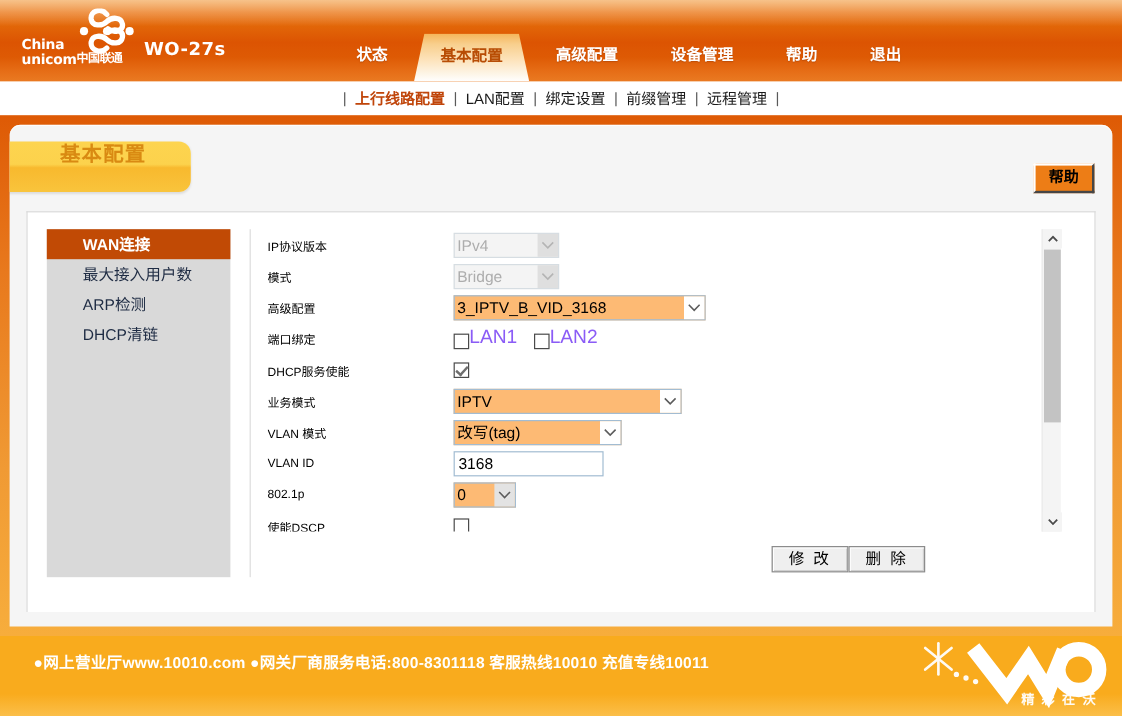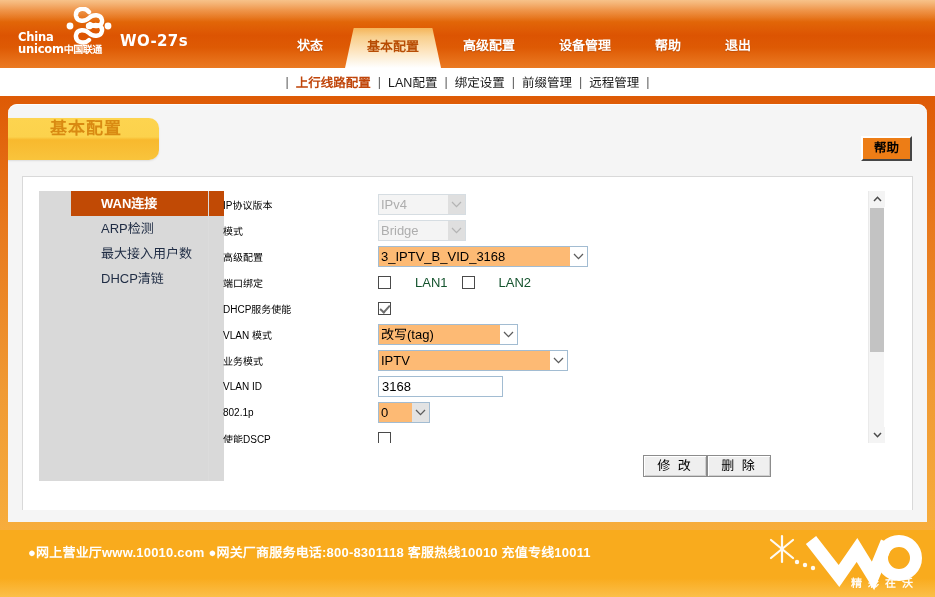--- a/index.html
+++ b/index.html
@@ -201,21 +201,20 @@
     border-bottom: none;
     box-sizing: border-box;
   }
 
   
   .side-menu {
     position: absolute;
     left: 16px; top: 14px;
     width: 153px; height: 290px;
     background: #d9d9d9;
-    padding-left: 32px;
   }
   .side-item {
     height: 25px;
     line-height: 25px;
     padding-left: 30px;
     font-size: 13px;
     color: #1f2c44;
     cursor: pointer;
     white-space: nowrap;
   }
@@ -248,21 +247,21 @@
     width: 145px;
     text-align: left;
     padding-right: 7px;
     font-size: 10px;
     color: #000000;
     white-space: nowrap;
     box-sizing: border-box;
   }
   .field-wrap {
     display: flex;
-    align-items: center;
+    align-items: flex-end;
     padding-left: 10px;
   }
 
   select.ctl {
     font-family: "Liberation Sans", sans-serif;
     font-size: 13px;
     height: 21px;
     border: 1px solid #a2bcd2;
     background: #fdba74;
     color: #000000;
@@ -319,25 +318,24 @@
   .cb.checked::after {
     content: "";
     position: absolute;
     left: 3px; top: 0px;
     width: 4px; height: 8px;
     border: solid #6e6e6e;
     border-width: 0 2px 2px 0;
     transform: rotate(42deg);
   }
   .cb-label {
-    font-size: 13px;
-    color: #14532d;
+    font-size: 16px;
+    color: #8b5cf6;
     margin-right: 14px;
     cursor: pointer;
-    margin-left: 24px;
   }
 
   
   .vscroll {
     position: absolute;
     left: 845px; top: 14px;
     width: 16px; height: 252px;
     background: #f4f4f4;
     border-left: 1px solid #eaeaea;
     box-sizing: border-box;
@@ -470,22 +468,22 @@
 
     <div class="section-pill"></div>
     <div class="section-pill-text">基本配置</div>
 
     <div class="help-button">帮助</div>
 
     <div class="card">
 
       <div class="side-menu">
         <div class="side-item active">WAN连接</div>
+        <div class="side-item">最大接入用户数</div>
         <div class="side-item">ARP检测</div>
-        <div class="side-item">最大接入用户数</div>
         <div class="side-item">DHCP清链</div>
       </div>
       <div class="side-divider"></div>
 
       <div class="form-scroll">
 
         <div class="form-row">
           <div class="form-label">IP协议版本</div>
           <div class="field-wrap">
             <span class="sel disabled">
@@ -544,41 +542,41 @@
         </div>
 
         <div class="form-row">
           <div class="form-label">DHCP服务使能</div>
           <div class="field-wrap">
             <span class="cb checked"></span>
           </div>
         </div>
 
         <div class="form-row">
-          <div class="form-label">VLAN 模式</div>
+          <div class="form-label">业务模式</div>
           <div class="field-wrap">
             <span class="sel">
-              <select class="ctl" style="width:140px;">
-                <option>改写(tag)</option>
+              <select class="ctl" style="width:190px;">
+                <option>IPTV</option>
               </select>
               <span class="arrow">
                 <svg width="11" height="7" viewBox="0 0 11 7">
                     <path d="M1 1 L5.5 5.6 L10 1" fill="none" stroke="#5c5c5c" stroke-width="1.3"></path>
                   </svg>
               </span>
             </span>
           </div>
         </div>
 
         <div class="form-row">
-          <div class="form-label">业务模式</div>
+          <div class="form-label">VLAN 模式</div>
           <div class="field-wrap">
             <span class="sel">
-              <select class="ctl" style="width:190px;">
-                <option>IPTV</option>
+              <select class="ctl" style="width:140px;">
+                <option>改写(tag)</option>
               </select>
               <span class="arrow">
                 <svg width="11" height="7" viewBox="0 0 11 7">
                     <path d="M1 1 L5.5 5.6 L10 1" fill="none" stroke="#5c5c5c" stroke-width="1.3"></path>
                   </svg>
               </span>
             </span>
           </div>
         </div>
 

